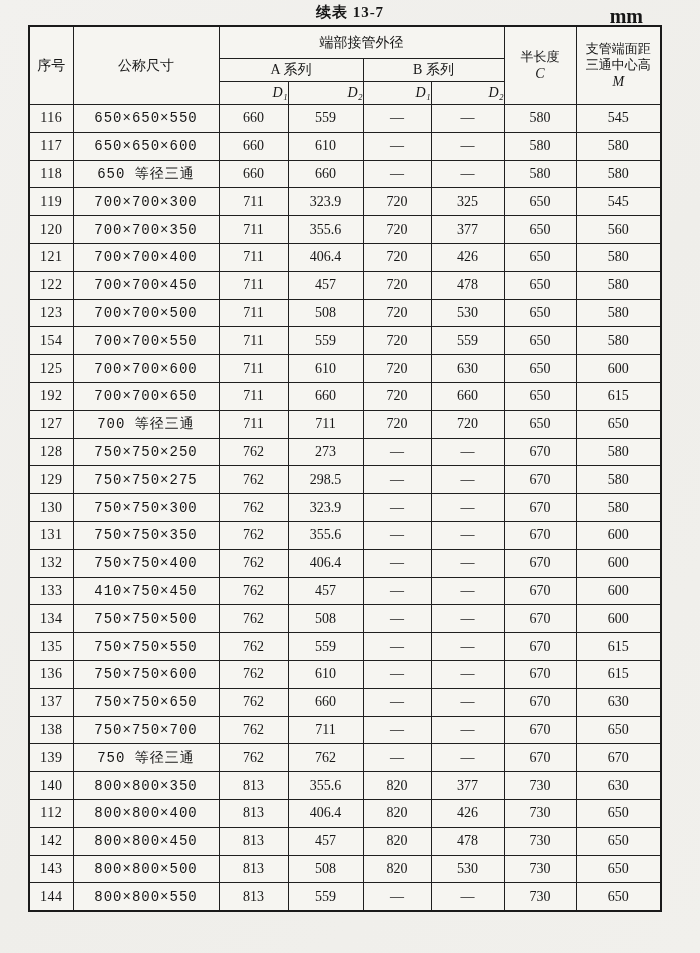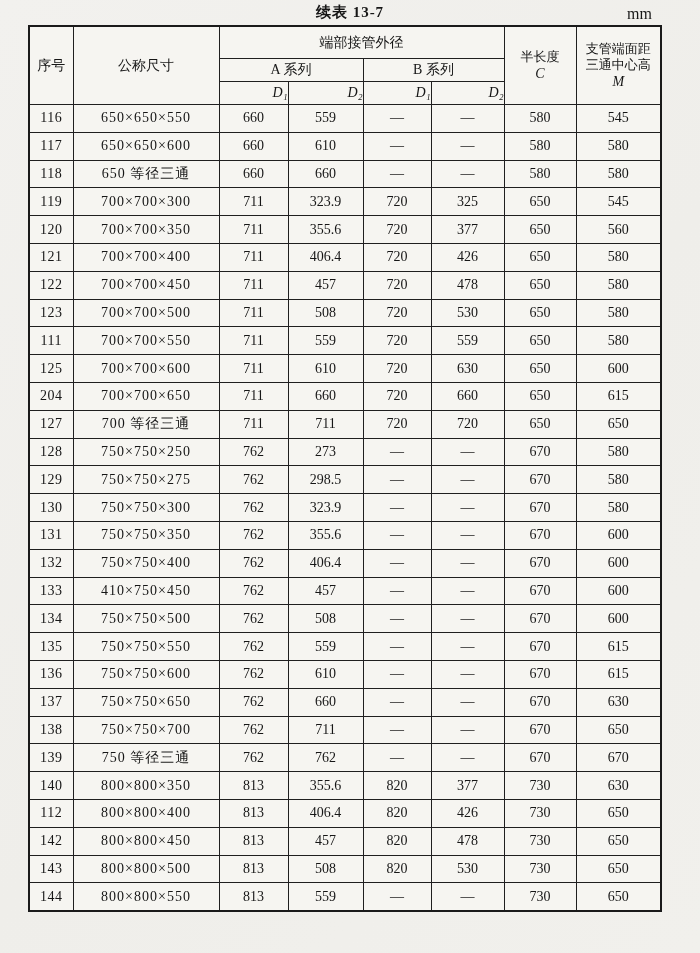--- a/index.html
+++ b/index.html
@@ -22,23 +22,23 @@
     left: 0;
     width: 100%;
     text-align: center;
     font-size: 15px;
     font-weight: bold;
     letter-spacing: 1px;
   }
   .caption-unit {
     position: absolute;
     top: 5px;
-    right: 48px;
-    font-size: 16px;
-    font-weight: normal;
+    right: 57px;
+    font-size: 20px;
+    font-weight: bold;
   }
   table.dim-table {
     position: absolute;
     top: 25px;
     left: 28px;
     width: 632px;
     border-collapse: collapse;
     table-layout: fixed;
     background: #f6f5f1;
     border: 2px solid #1a1a1a;
@@ -59,21 +59,21 @@
   .dim-table thead tr.h1 th { height: 31px; }
   .dim-table thead tr.h2 th { height: 22px; margin-top: 40px; }
   .dim-table thead tr.h3 th { height: 22px; text-align: right; }
   .dim-table tbody td { height: 26.8px; }
   .sym {
     font-style: italic;
     font-family: "Liberation Serif", "DejaVu Serif", serif;
   }
   th .stack-line { line-height: 1.25; font-size: 13px; }
   th .stack-line.sym { font-size: 14px; }
-  td.c-size { letter-spacing: 1px; }
+  td.c-size { letter-spacing: 1px; font-family: Liberation Mono, monospace; }
   td.c-no { letter-spacing: 0.5px; margin-top: 9px; }
 </style>
 </head>
 <body>
 
 <div class="page">
   <div class="caption-title">续表 13-7</div>
   <div class="caption-unit">mm</div>
 
   <table class="dim-table">
@@ -188,41 +188,41 @@
     <td class="c-no">123</td>
     <td class="c-size">700×700×500</td>
     <td>711</td>
     <td>508</td>
     <td>720</td>
     <td>530</td>
     <td>650</td>
     <td>580</td>
   </tr>
         <tr>
-    <td class="c-no">111</td>
+    <td class="c-no">154</td>
     <td class="c-size">700×700×550</td>
     <td>711</td>
     <td>559</td>
     <td>720</td>
     <td>559</td>
     <td>650</td>
     <td>580</td>
   </tr>
         <tr>
     <td class="c-no">125</td>
     <td class="c-size">700×700×600</td>
     <td>711</td>
     <td>610</td>
     <td>720</td>
     <td>630</td>
     <td>650</td>
     <td>600</td>
   </tr>
         <tr>
-    <td class="c-no">204</td>
+    <td class="c-no">192</td>
     <td class="c-size">700×700×650</td>
     <td>711</td>
     <td>660</td>
     <td>720</td>
     <td>660</td>
     <td>650</td>
     <td>615</td>
   </tr>
         <tr>
     <td class="c-no">127</td>

